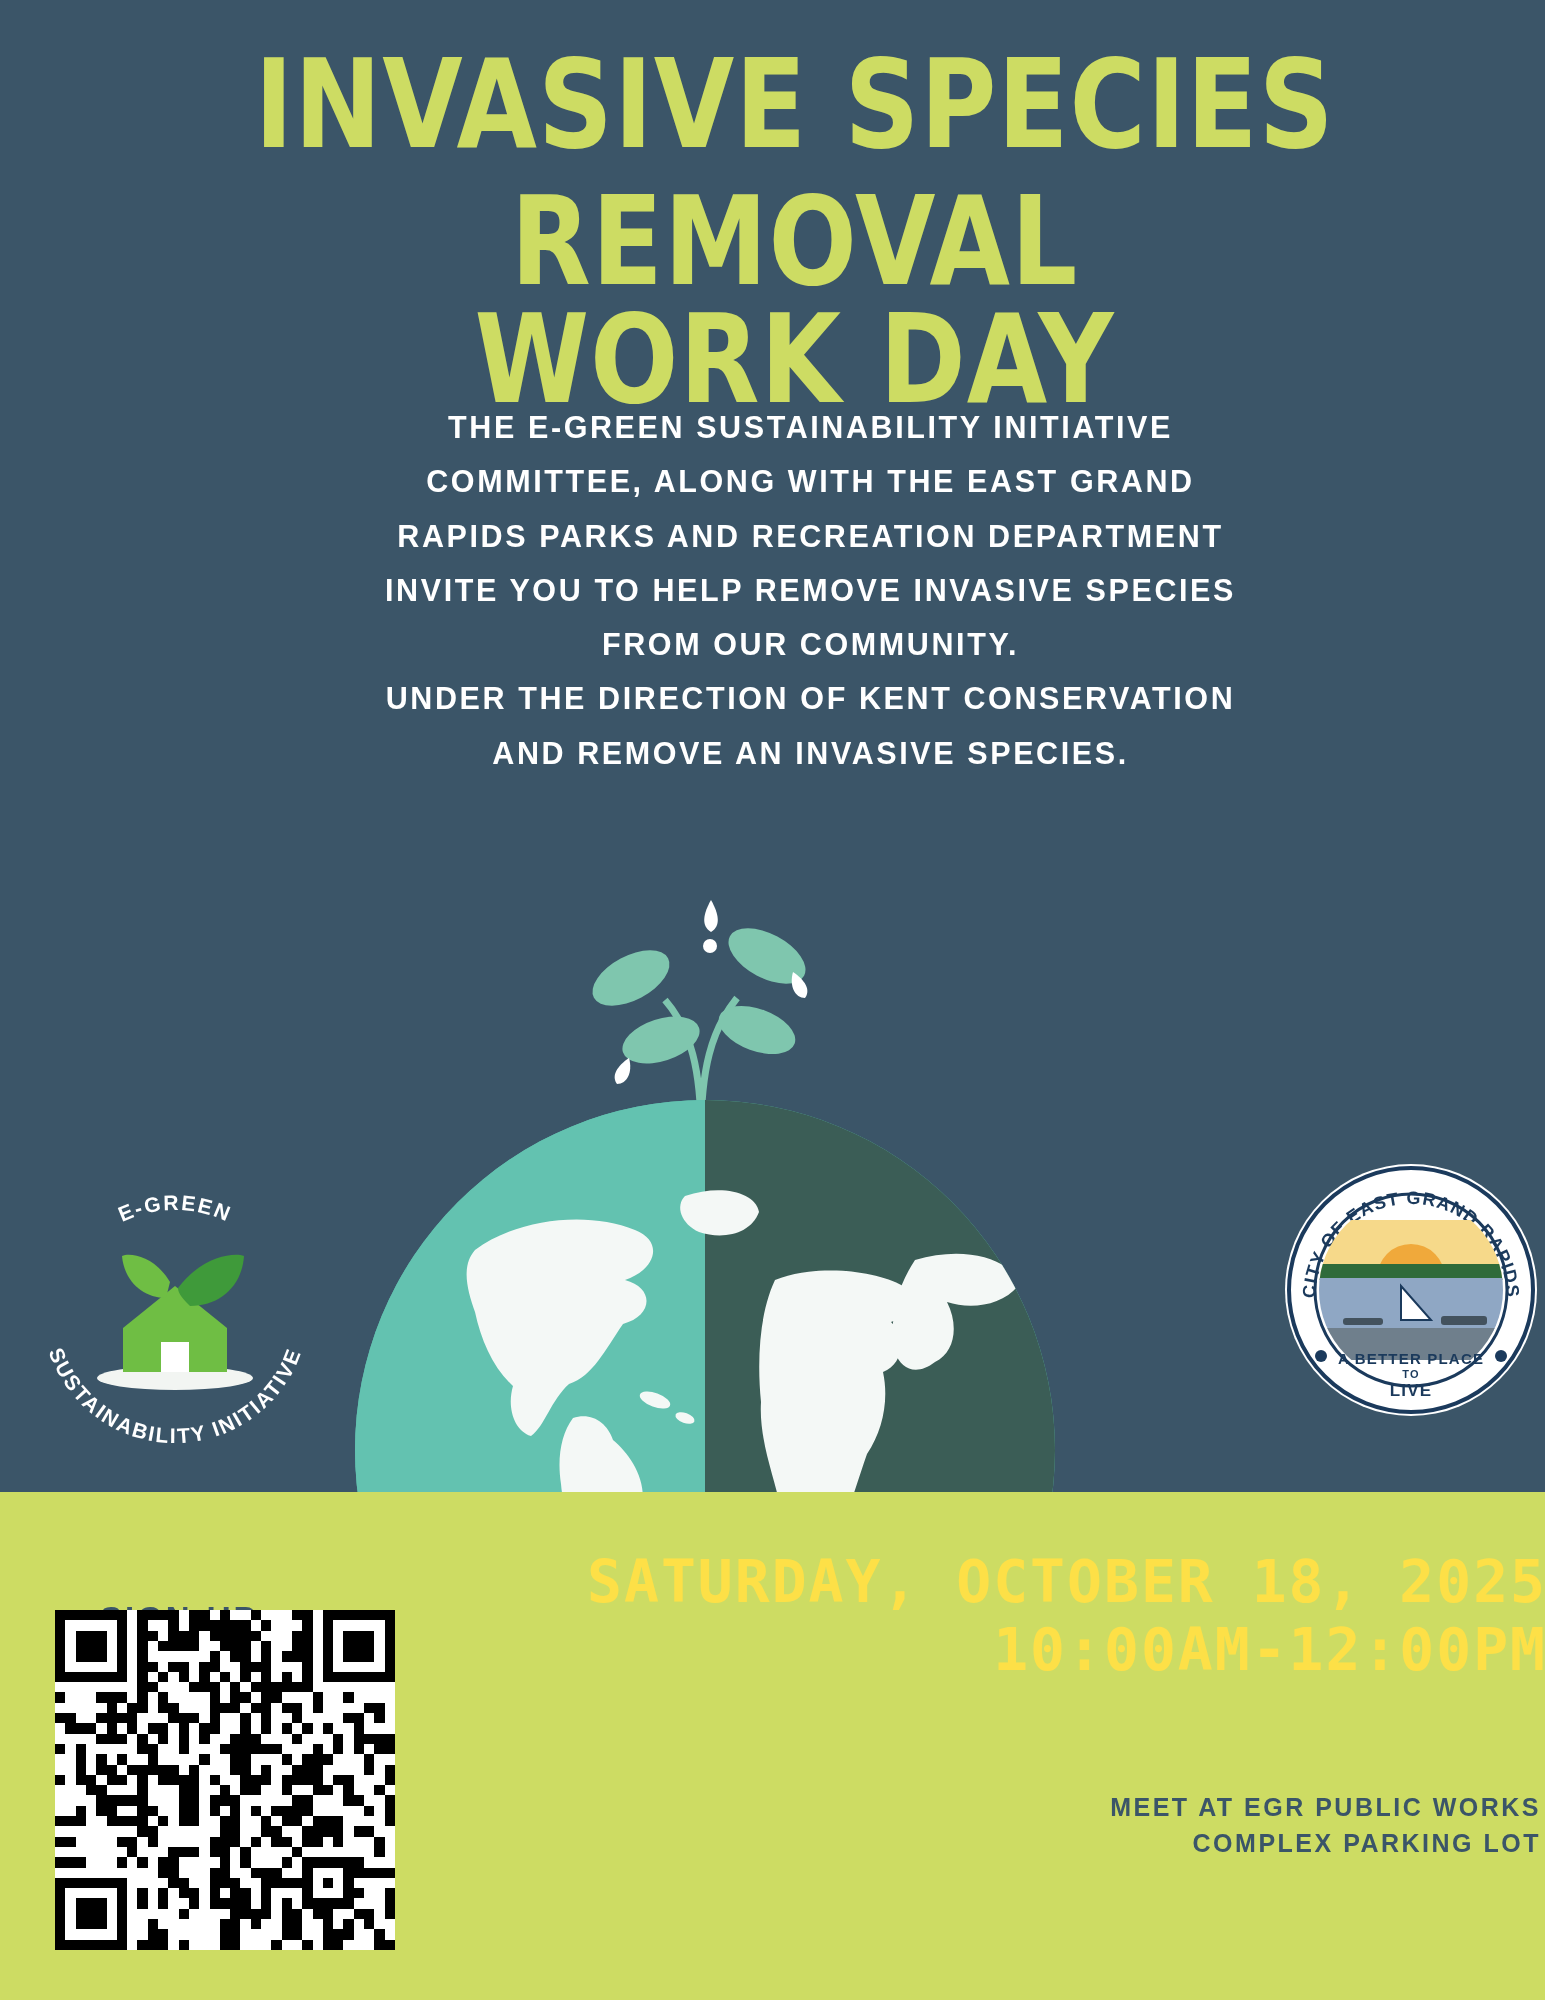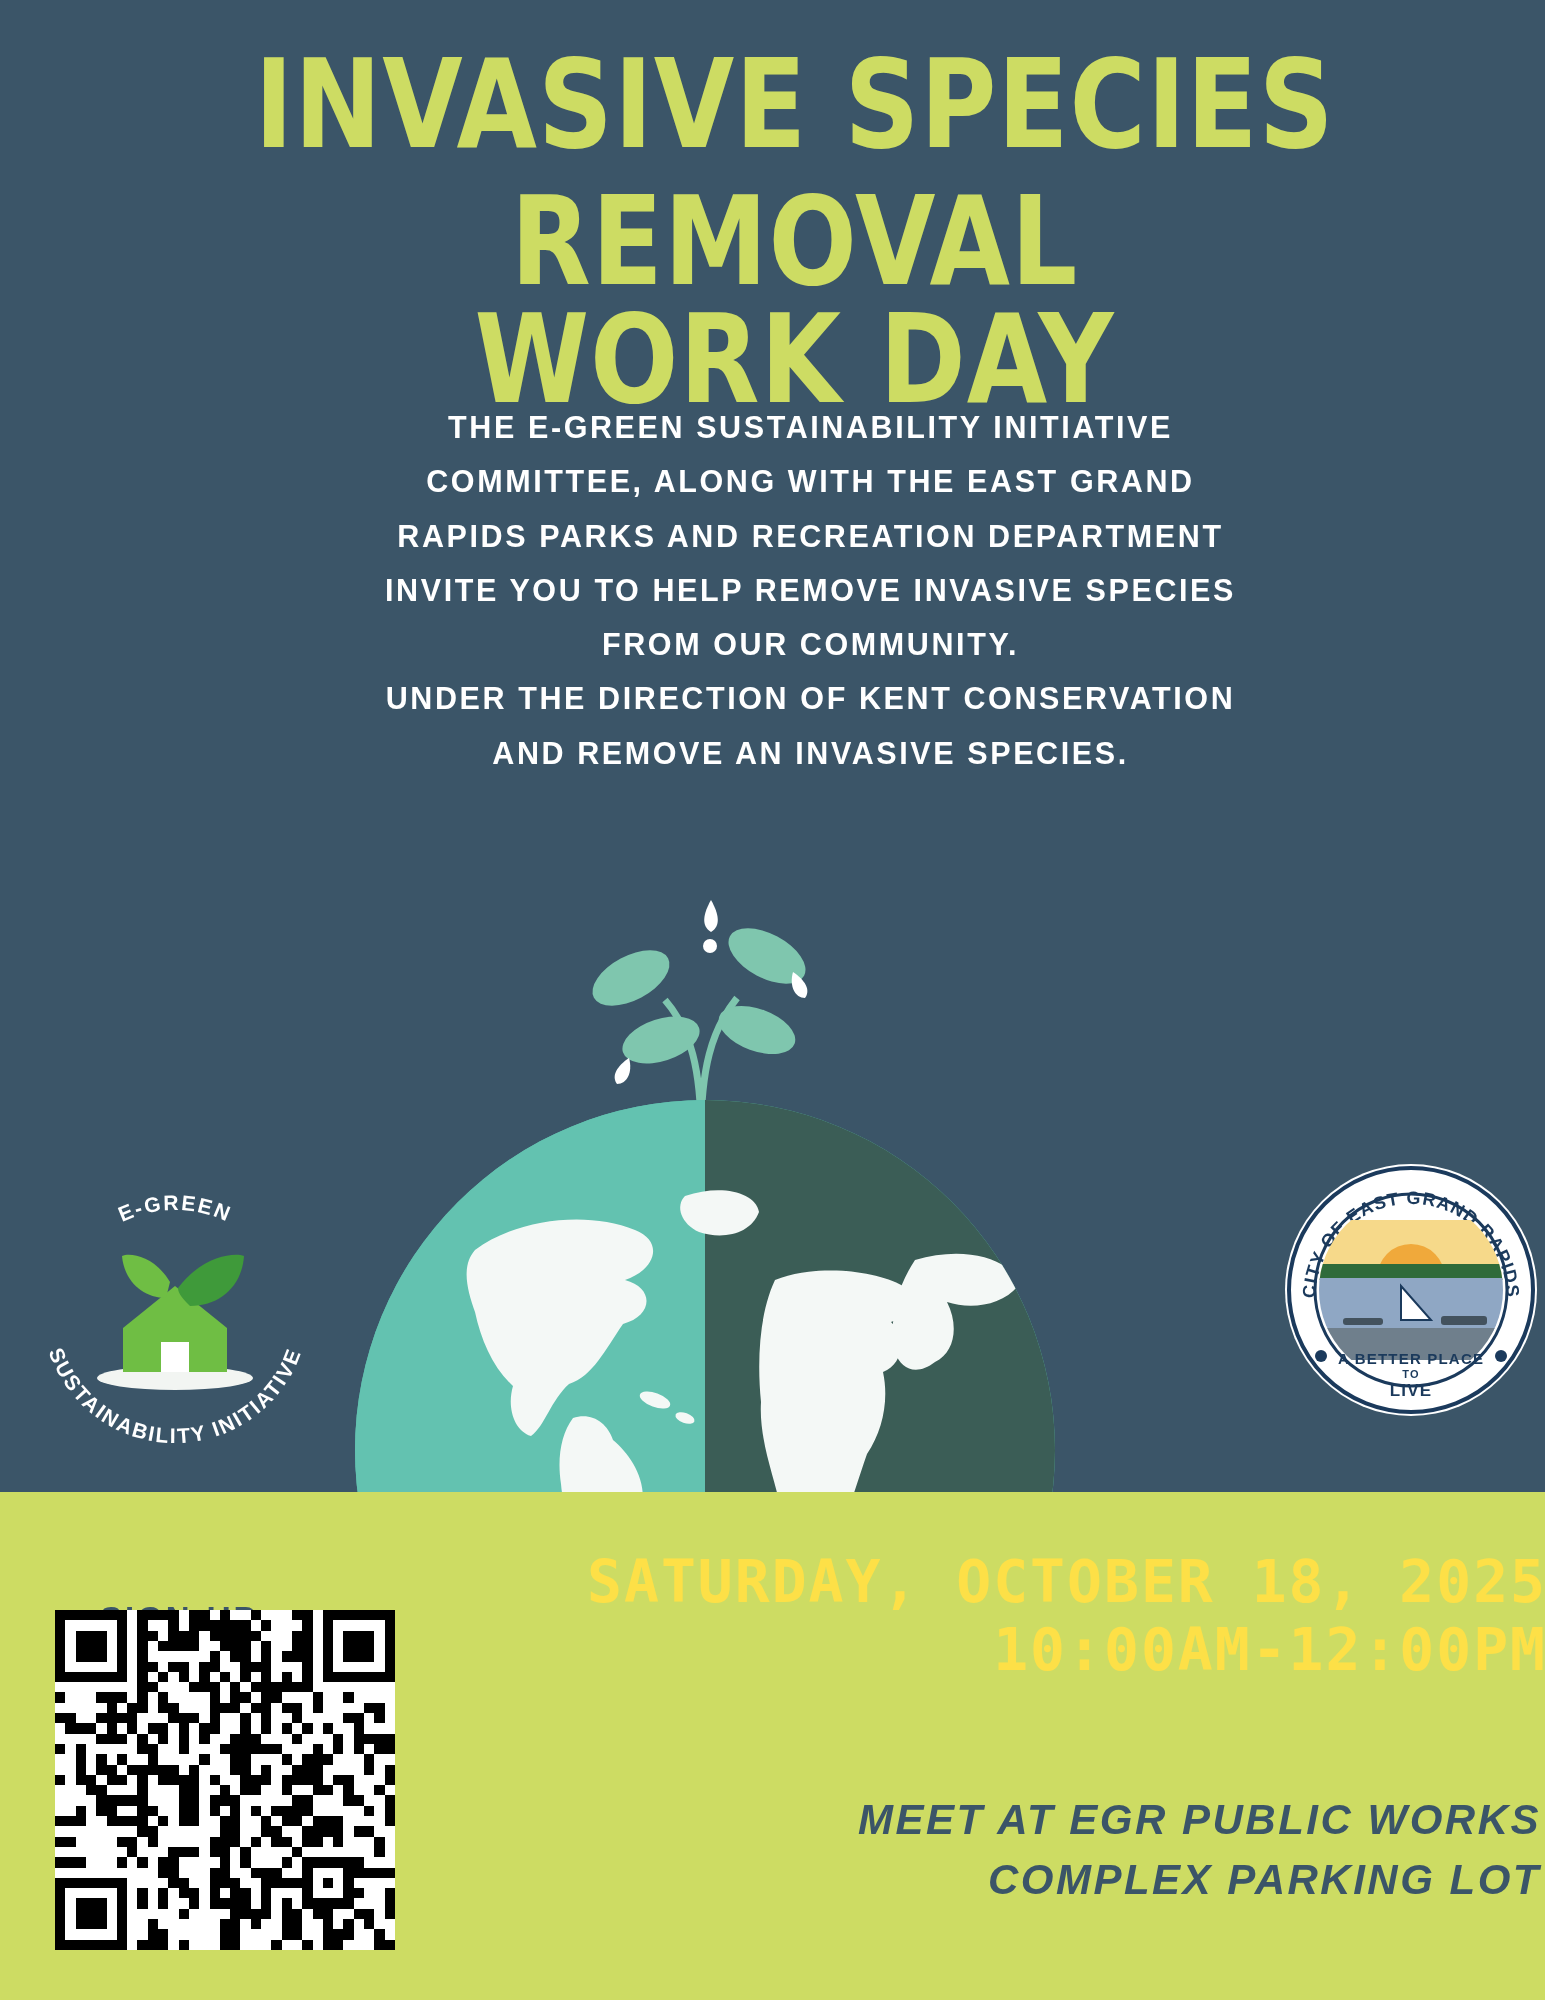--- a/index.html
+++ b/index.html
@@ -175,25 +175,24 @@
   }
   .loc-block {
     position: absolute;
     right: 48px;
     top: 1790px;
     width: 860px;
     text-align: right;
     color: #3b5568;
     font-family: "Liberation Sans", sans-serif;
     font-weight: bold;
-    font-size: 42px;
+    font-size: 25px;
     line-height: 1.42;
     letter-spacing: 2.5px;
     text-transform: uppercase;
-    font-style: italic;
   }
 </style>
 </head>
 <body>
 
 <div id="poster">
 
   <div class="title-block">
     <div class="title-line">INVASIVE SPECIES REMOVAL</div>
     <div class="title-line second">WORK DAY</div>

